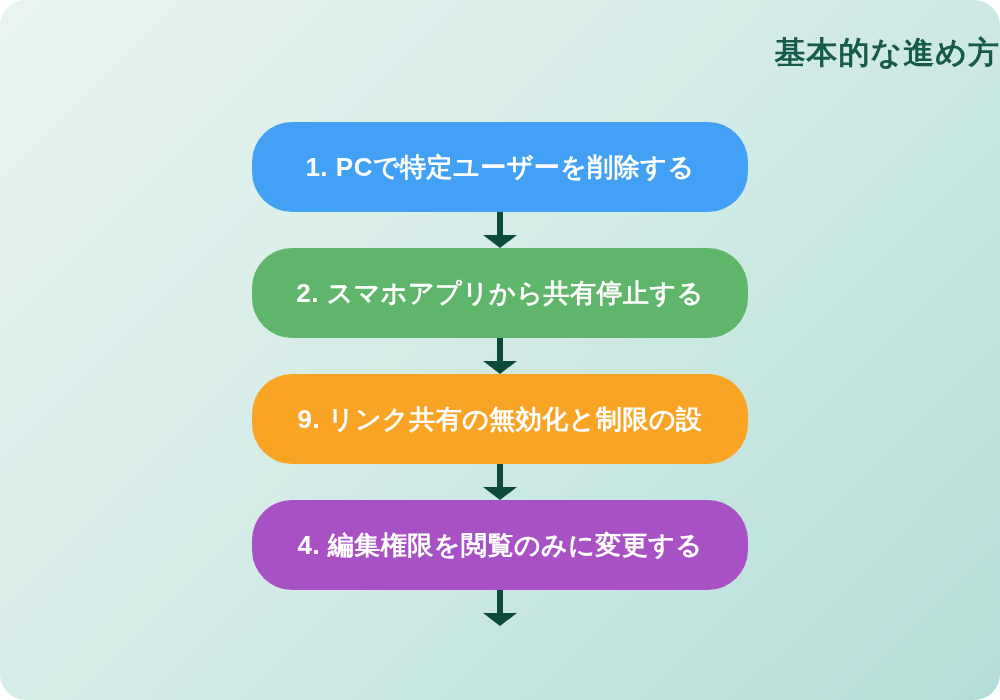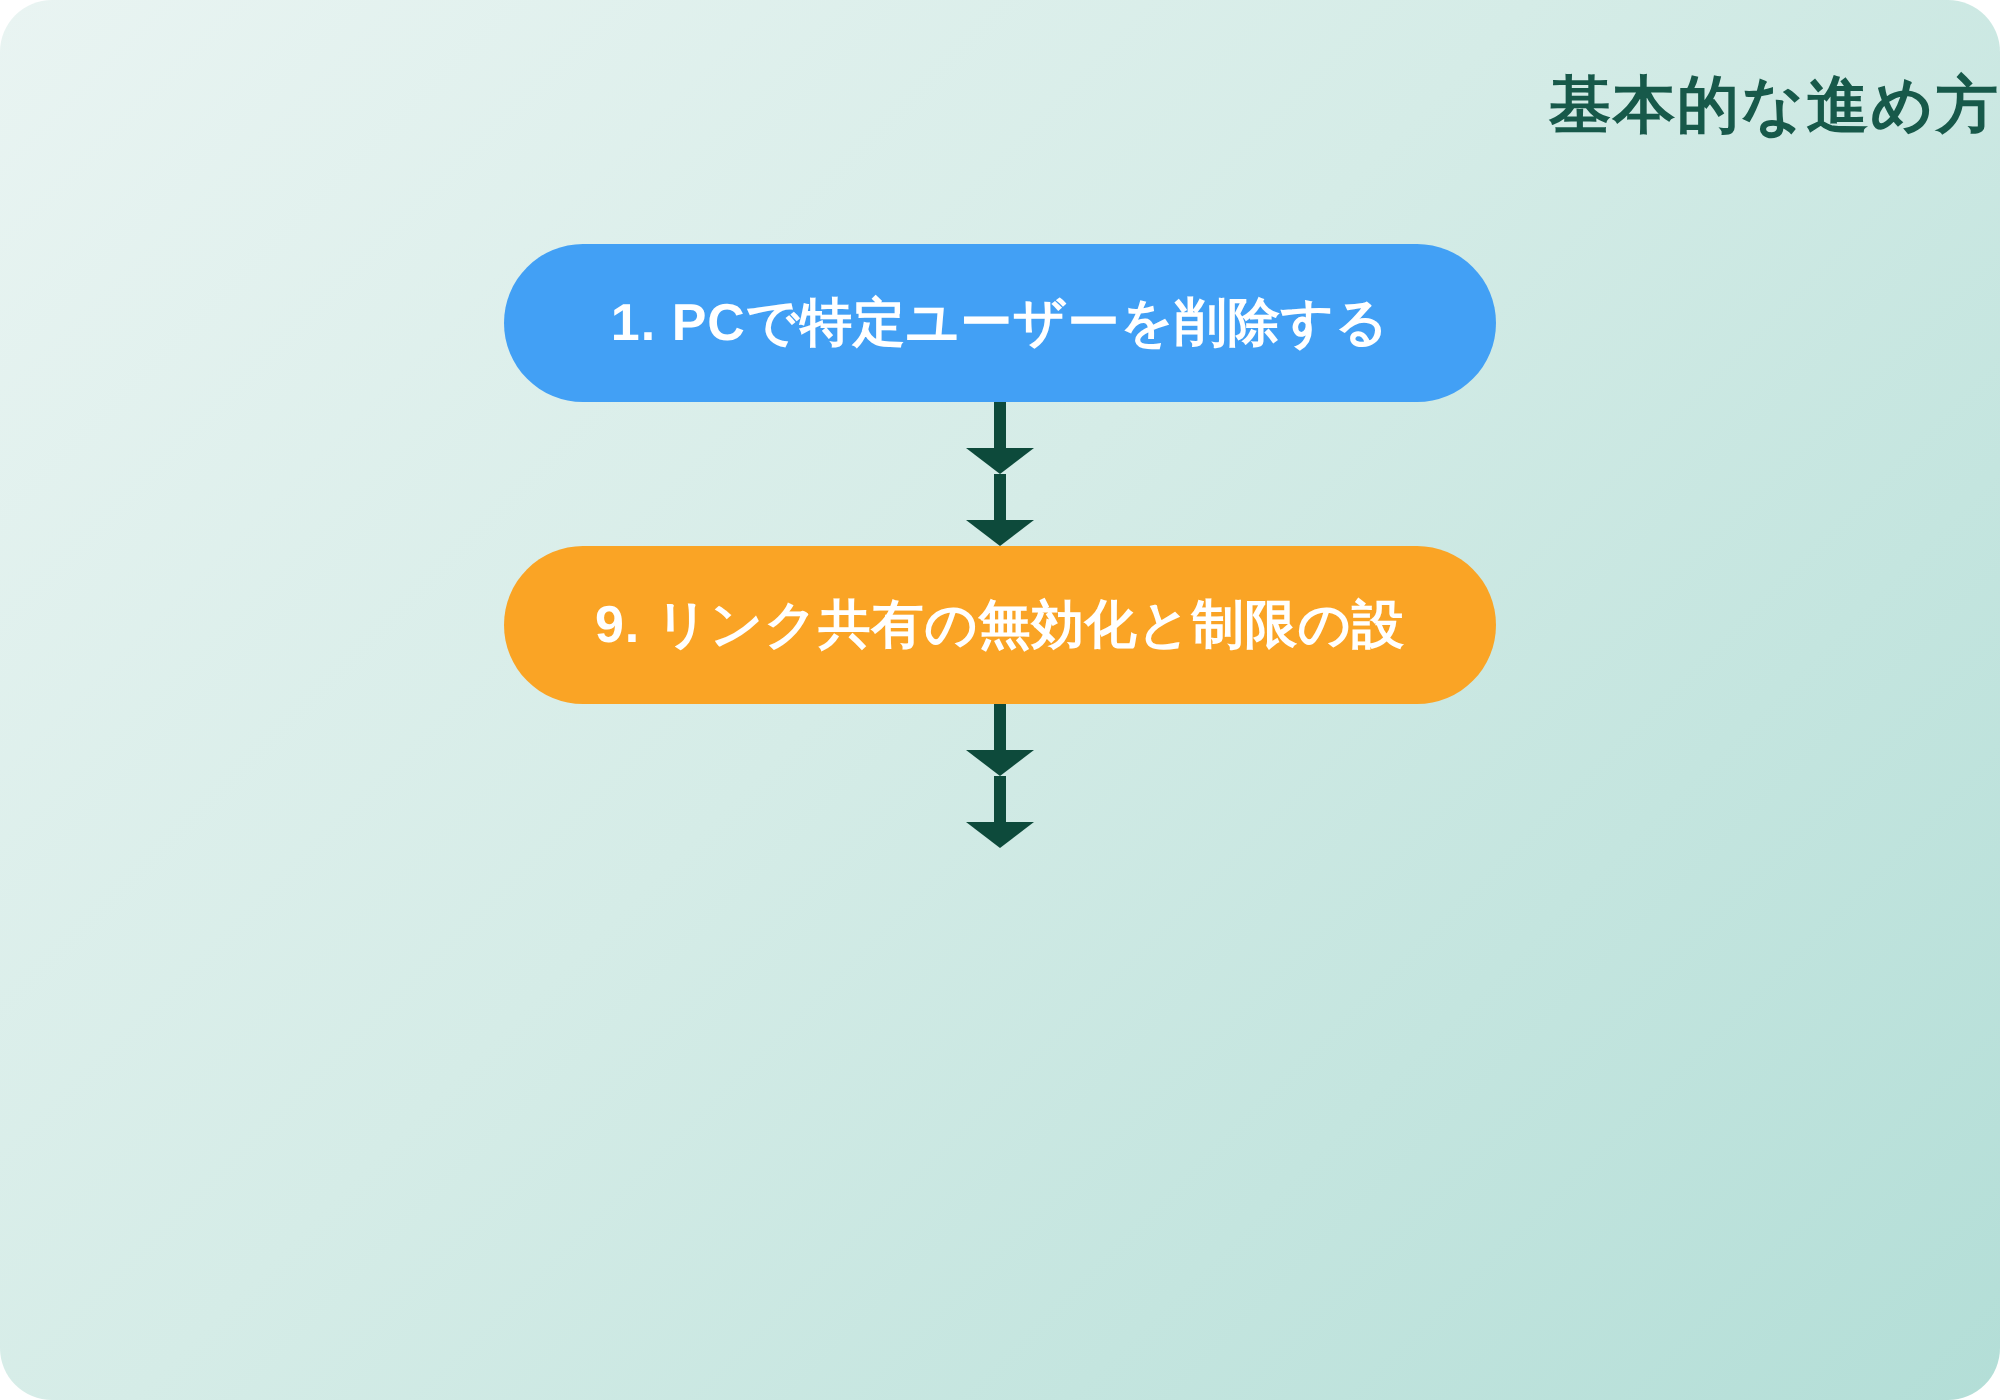--- a/index.html
+++ b/index.html
@@ -33,21 +33,21 @@
     position: absolute;
     top: 122px;
     left: 50%;
     transform: translateX(-50%);
     display: flex;
     flex-direction: column;
     align-items: center;
   }
   .pill {
     width: 496px;
-    height: 79px;
+    height: 90px;
     border-radius: 40px;
     display: flex;
     align-items: center;
     justify-content: center;
     color: #ffffff;
     font-size: 26px;
     font-weight: bold;
     letter-spacing: 0.5px;
     white-space: nowrap;
   }
@@ -76,33 +76,35 @@
   <h1 class="title" style="color: rgb(23, 89, 74);">基本的な進め方</h1>
 
   <div class="flow">
     <div class="pill" style="background: rgb(66, 160, 245);">1. PCで特定ユーザーを削除する</div>
 
     <div class="arrow">
       <div class="arrow-line" style="background: rgb(13, 74, 59);"></div>
       <div class="arrow-head" style="border-top-color: rgb(13, 74, 59);"></div>
     </div>
 
+    <div class="pill" style="background: rgb(95, 181, 105);">2. スマホアプリから共有停止する</div>
 
     <div class="arrow">
       <div class="arrow-line" style="background: rgb(13, 74, 59);"></div>
       <div class="arrow-head" style="border-top-color: rgb(13, 74, 59);"></div>
     </div>
 
     <div class="pill" style="background: rgb(250, 164, 37);">9. リンク共有の無効化と制限の設</div>
 
     <div class="arrow">
       <div class="arrow-line" style="background: rgb(13, 74, 59);"></div>
       <div class="arrow-head" style="border-top-color: rgb(13, 74, 59);"></div>
     </div>
 
+    <div class="pill" style="background: rgb(167, 81, 197);">4. 編集権限を閲覧のみに変更する</div>
 
     <div class="arrow">
       <div class="arrow-line" style="background: rgb(13, 74, 59);"></div>
       <div class="arrow-head" style="border-top-color: rgb(13, 74, 59);"></div>
     </div>
 
   </div>
 </div>
 
 </body></html>

